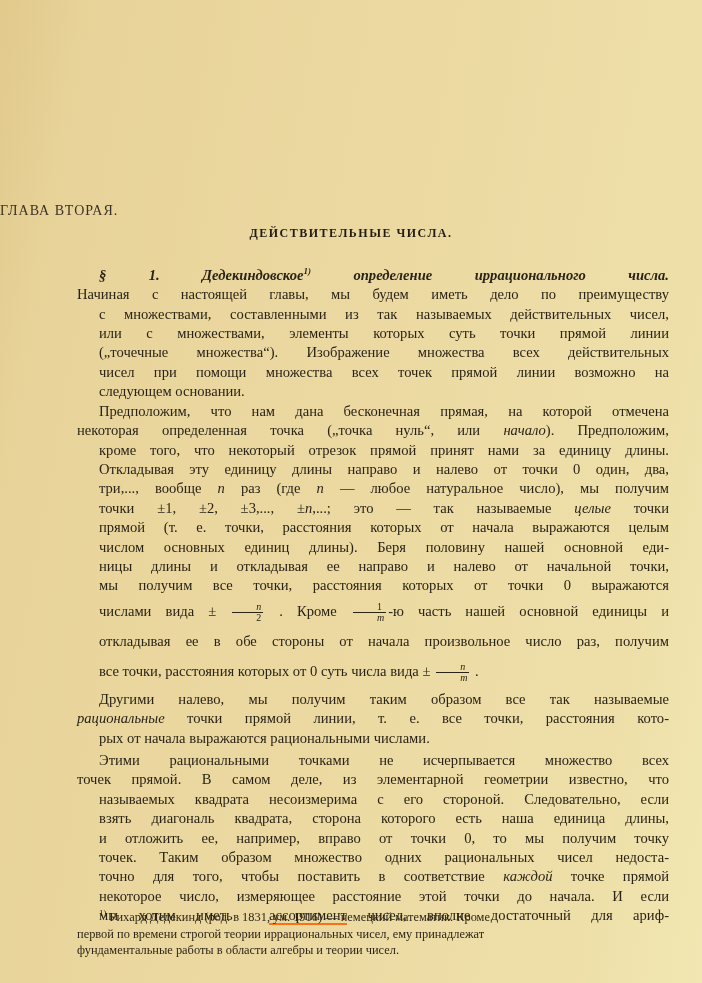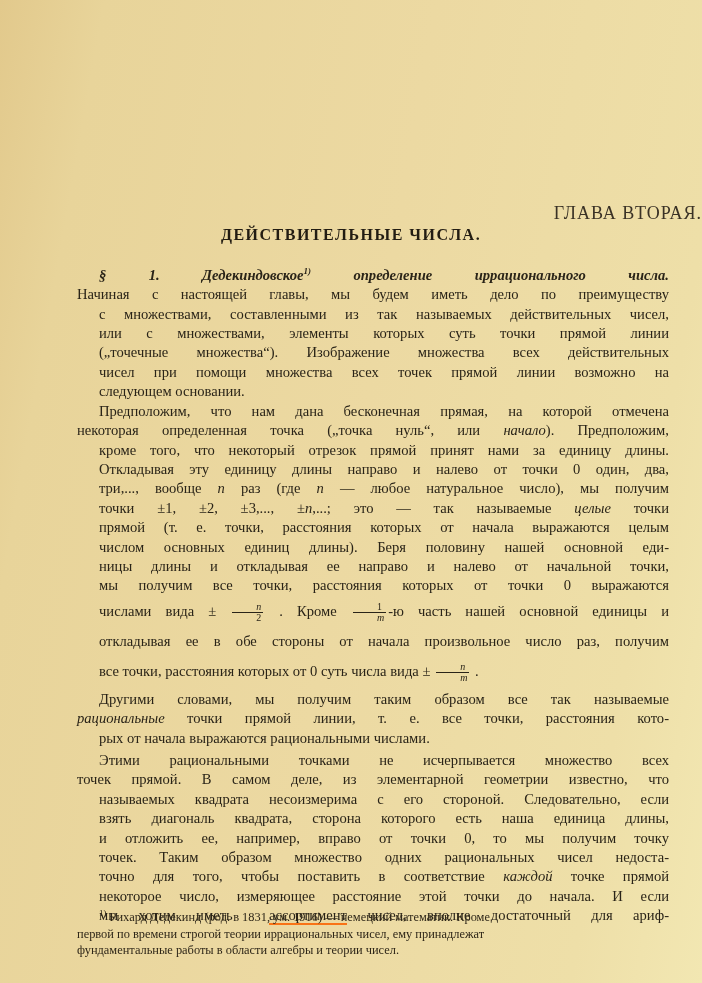--- a/index.html
+++ b/index.html
@@ -5,26 +5,26 @@
   html, body { margin: 0; padding: 0; }
   body {
     width: 702px; height: 983px; overflow: hidden;
     background: linear-gradient(100deg, #e2c98c 0%, #e8d49a 12%, #ecd9a2 50%, #eedfa8 85%, #f2e7b2 100%);
     font-family: "Liberation Serif", "DejaVu Serif", serif;
     color: #2a2418;
     position: relative;
   }
   .page { position: absolute; left: 0; top: 0; width: 702px; height: 983px; }
   .chapter-label {
-    position: absolute; top: 203px; left: 0; width: 702px; text-align: right;
-    font-size: 18px; letter-spacing: 1px; color: #3a3226;
+    position: absolute; top: 203px; left: 0; width: 702px; text-align: left;
+    font-size: 14px; letter-spacing: 1px; color: #3a3226;
   }
   .chapter-title {
     position: absolute; top: 226px; left: 0; width: 702px; text-align: center;
-    font-size: 16px; font-weight: bold; letter-spacing: 1.5px; color: #221c12;
+    font-size: 12px; font-weight: bold; letter-spacing: 1.5px; color: #221c12;
   }
   .body-text {
     position: absolute; left: 77px; top: 262px; width: 592px;
     font-size: 14.6px; line-height: 19.4px; text-align: justify;
   }
   .body-text p { margin: 0; text-indent: 22px; }
   .section-head { font-weight: bold; font-style: italic; }
   .line { display: block; text-align: justify; text-align-last: justify; white-space: nowrap; }
   .line.last { text-align-last: left; }
   .frac { display: inline-block; vertical-align: middle; text-align: center; font-size: 10px; line-height: 10px; margin: 0 2px; }
@@ -72,21 +72,21 @@
       <span class="line">прямой (т. е. точки, расстояния которых от начала выражаются целым</span>
       <span class="line">числом основных единиц длины). Беря половину нашей основной еди-</span>
       <span class="line">ницы длины и откладывая ее направо и налево от начальной точки,</span>
       <span class="line">мы получим все точки, расстояния которых от точки 0 выражаются</span>
       <span class="line tall"><span>числами вида ± </span><span class="frac"><i class="num">n</i><span class="den">2</span></span><span> . Кроме </span><span class="frac"><span class="num">1</span><i class="den">m</i></span><span>-ю часть нашей основной единицы и</span></span>
       <span class="line tall">откладывая ее в обе стороны от начала произвольное число раз, получим</span>
       <span class="line last tall"><span>все точки, расстояния которых от 0 суть числа вида ± </span><span class="frac"><i class="num">n</i><i class="den">m</i></span><span> .</span></span>
     </p>
 
     <p style="margin-top:4px">
-      <span class="line">Другими словами, мы получим таким образом все так называемые</span>
+      <span class="line">Другими налево, мы получим таким образом все так называемые</span>
       <span class="line" style="text-indent:0"><i>рациональные</i><span> точки прямой линии, т. е. все точки, расстояния кото-</span></span>
       <span class="line last">рых от начала выражаются рациональными числами.</span>
     </p>
 
     <p style="margin-top:3px">
       <span class="line">Этими рациональными точками не исчерпывается множество всех</span>
       <span class="line" style="text-indent:0">точек прямой. В самом деле, из элементарной геометрии известно, что</span>
       <span class="line">называемых квадрата несоизмерима с его стороной. Следовательно, если</span>
       <span class="line">взять диагональ квадрата, сторона которого есть наша единица длины,</span>
       <span class="line">и отложить ее, например, вправо от точки 0, то мы получим точку</span>

